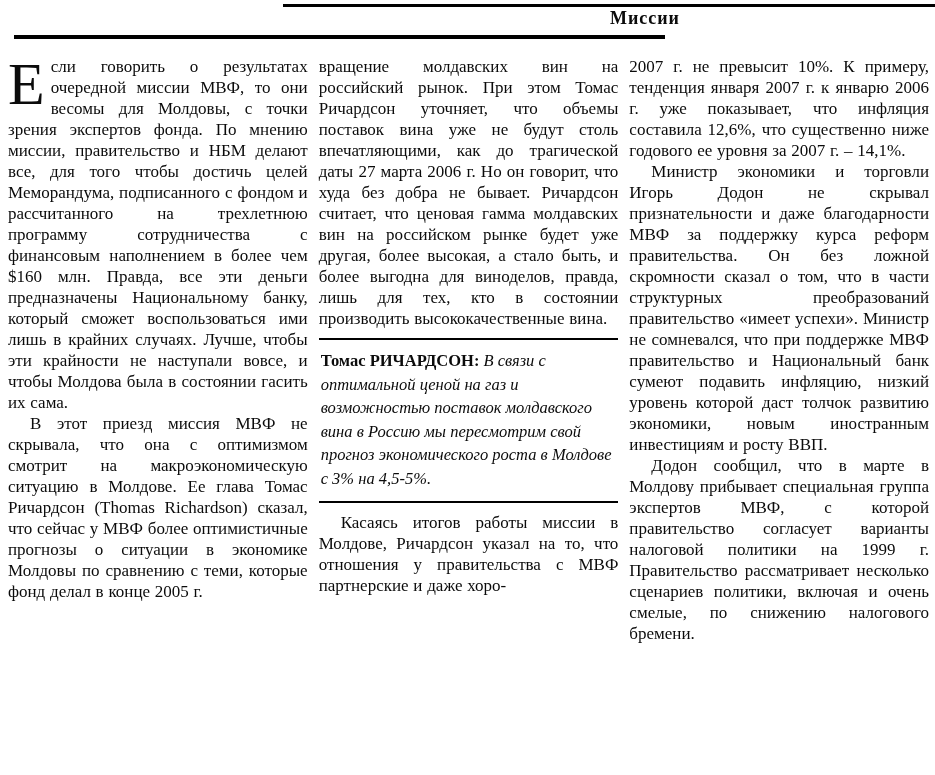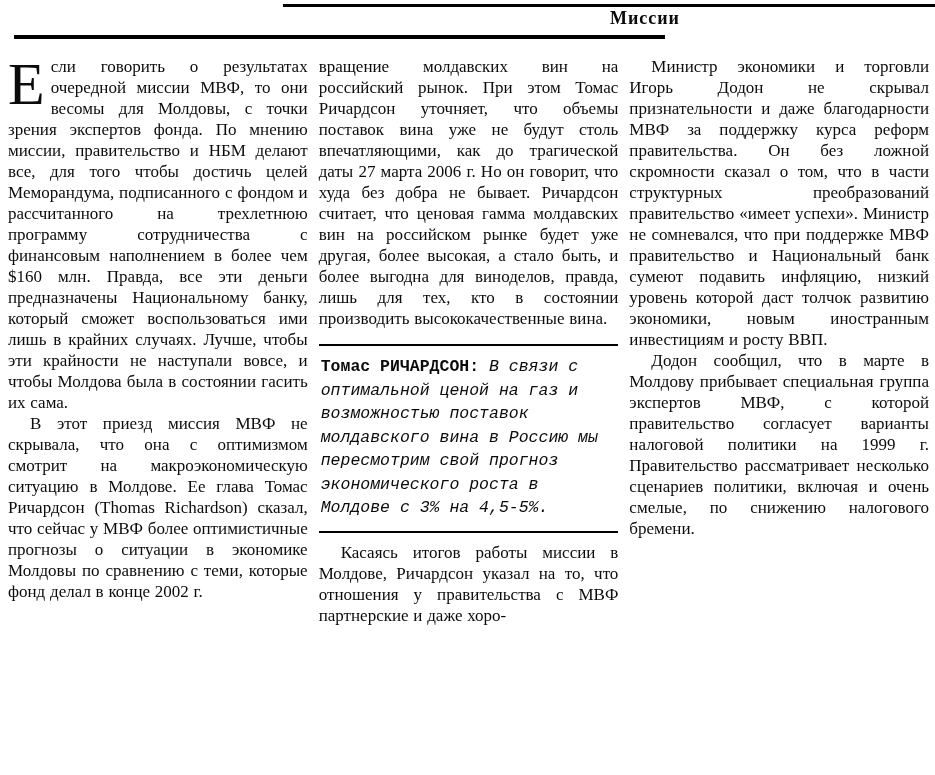--- a/index.html
+++ b/index.html
@@ -19,53 +19,54 @@
   .col { width:300px; font-size:17px; line-height:21px; text-align:justify; }
   .col p { margin:0; text-indent:22px; word-spacing:0.5px; }
   .col p.noindent { text-indent:0; }
 
   .dropcap {
     float:left; font-size:60px; line-height:52px; height:58px;
     padding:2px 6px 0 0; font-weight:normal;
   }
 
   .quote {
-    font-family:Liberation Mono, monospace;
+    font-family:Liberation Serif, serif;
     border-top:2.5px solid #000; border-bottom:2.5px solid #000;
-    margin:15px 0 9px 0; padding:9px 2px 11px 2px;
+    margin:9px 0 9px 0; padding:9px 2px 11px 2px;
     text-align:left; font-size:16.5px; line-height:23.5px;
   }
   .quote .qname { font-weight:bold; font-style:normal; }
   .quote .qtext { font-style:italic; }
   .quote.cut { border-bottom:none; margin-bottom:0; padding-bottom:0; }
 </style>
 </head>
 <body>
 
 <div class="page">
 
   <div class="rule-top"></div>
   <h1 class="page-title">Миссии</h1>
   <div class="rule-bottom"></div>
 
   <div class="columns">
 
     <div class="col">
       <p class="noindent"><span class="dropcap">Е</span><span>сли говорить о результатах очередной миссии МВФ, то они весомы для Молдовы, с точки зрения экспертов фонда. По мнению миссии, правительство и НБМ делают все, для того чтобы достичь целей Меморандума, подписанного с фондом и рассчитанного на трехлетнюю программу сотрудничества с финансовым наполнением в более чем $160 млн. Правда, все эти деньги предназначены Национальному банку, который сможет воспользоваться ими лишь в крайних случаях. Лучше, чтобы эти крайности не наступали вовсе, и чтобы Молдова была в состоянии гасить их сама.</span></p>
-      <p>В этот приезд миссия МВФ не скрывала, что она с оптимизмом смотрит на макроэкономическую ситуацию в Молдове. Ее глава Томас Ричардсон (Thomas Richardson) сказал, что сейчас у МВФ более оптимистичные прогнозы о ситуации в экономике Молдовы по сравнению с теми, которые фонд делал в конце 2002 г.</p>
+      <p>В этот приезд миссия МВФ не скрывала, что она с оптимизмом смотрит на макроэкономическую ситуацию в Молдове. Ее глава Томас Ричардсон (Thomas Richardson) сказал, что сейчас у МВФ более оптимистичные прогнозы о ситуации в экономике Молдовы по сравнению с теми, которые фонд делал в конце 2005 г.</p>
     </div>
 
     <div class="col">
       <p class="noindent">вращение молдавских вин на российский рынок. При этом Томас Ричардсон уточняет, что объемы поставок вина уже не будут столь впечатляющими, как до трагической даты 27 марта 2006 г. Но он говорит, что худа без добра не бывает. Ричардсон считает, что ценовая гамма молдавских вин на российском рынке будет уже другая, более высокая, а стало быть, и более выгодна для виноделов, правда, лишь для тех, кто в состоянии производить высококачественные вина.</p>
       <div class="quote">
         <span class="qname">Томас РИЧАРДСОН:</span>
         <span class="qtext">В связи с оптимальной ценой на газ и возможностью поставок молдавского вина в Россию мы пересмотрим свой прогноз экономического роста в Молдове с 3% на 4,5-5%.</span>
       </div>
       <p>Касаясь итогов работы миссии в Молдове, Ричардсон указал на то, что отношения у правительства с МВФ партнерские и даже хоро-</p>
     </div>
 
     <div class="col">
+      <p class="noindent">2007 г. не превысит 10%. К примеру, тенденция января 2007 г. к январю 2006 г. уже показывает, что инфляция составила 12,6%, что существенно ниже годового ее уровня за 2007 г. – 14,1%.</p>
       <p>Министр экономики и торговли Игорь Додон не скрывал признательности и даже благодарности МВФ за поддержку курса реформ правительства. Он без ложной скромности сказал о том, что в части структурных преобразований правительство «имеет успехи». Министр не сомневался, что при поддержке МВФ правительство и Национальный банк сумеют подавить инфляцию, низкий уровень которой даст толчок развитию экономики, новым иностранным инвестициям и росту ВВП.</p>
       <p>Додон сообщил, что в марте в Молдову прибывает специальная группа экспертов МВФ, с которой правительство согласует варианты налоговой политики на 1999 г. Правительство рассматривает несколько сценариев политики, включая и очень смелые, по снижению налогового бремени.</p>
     </div>
 
   </div>
 </div>
 
 </body></html>

